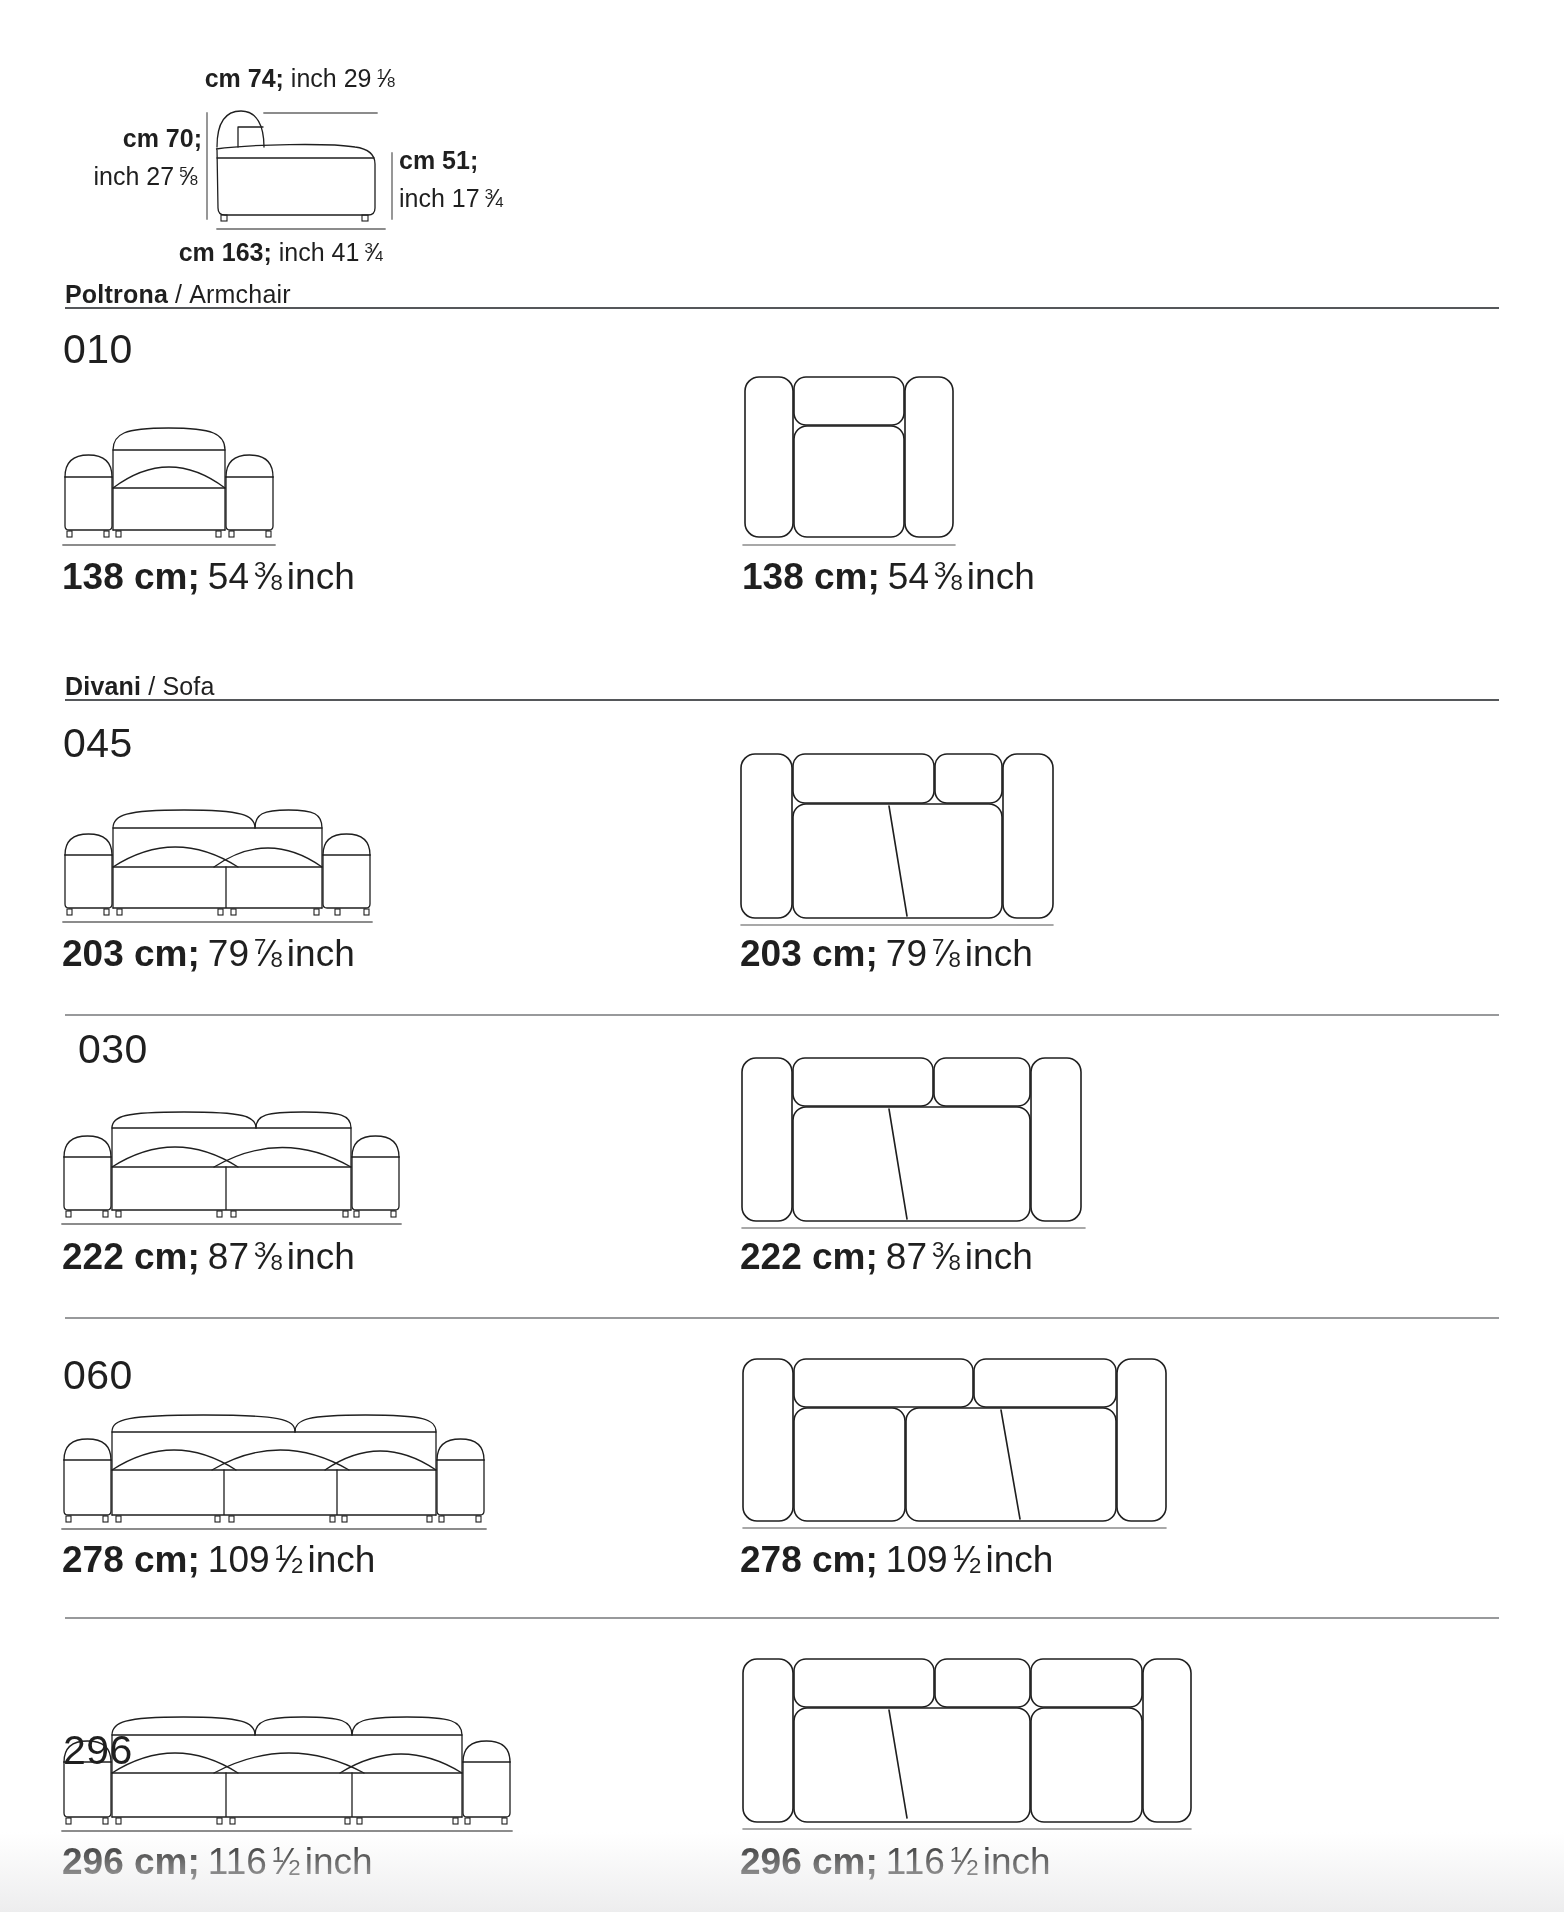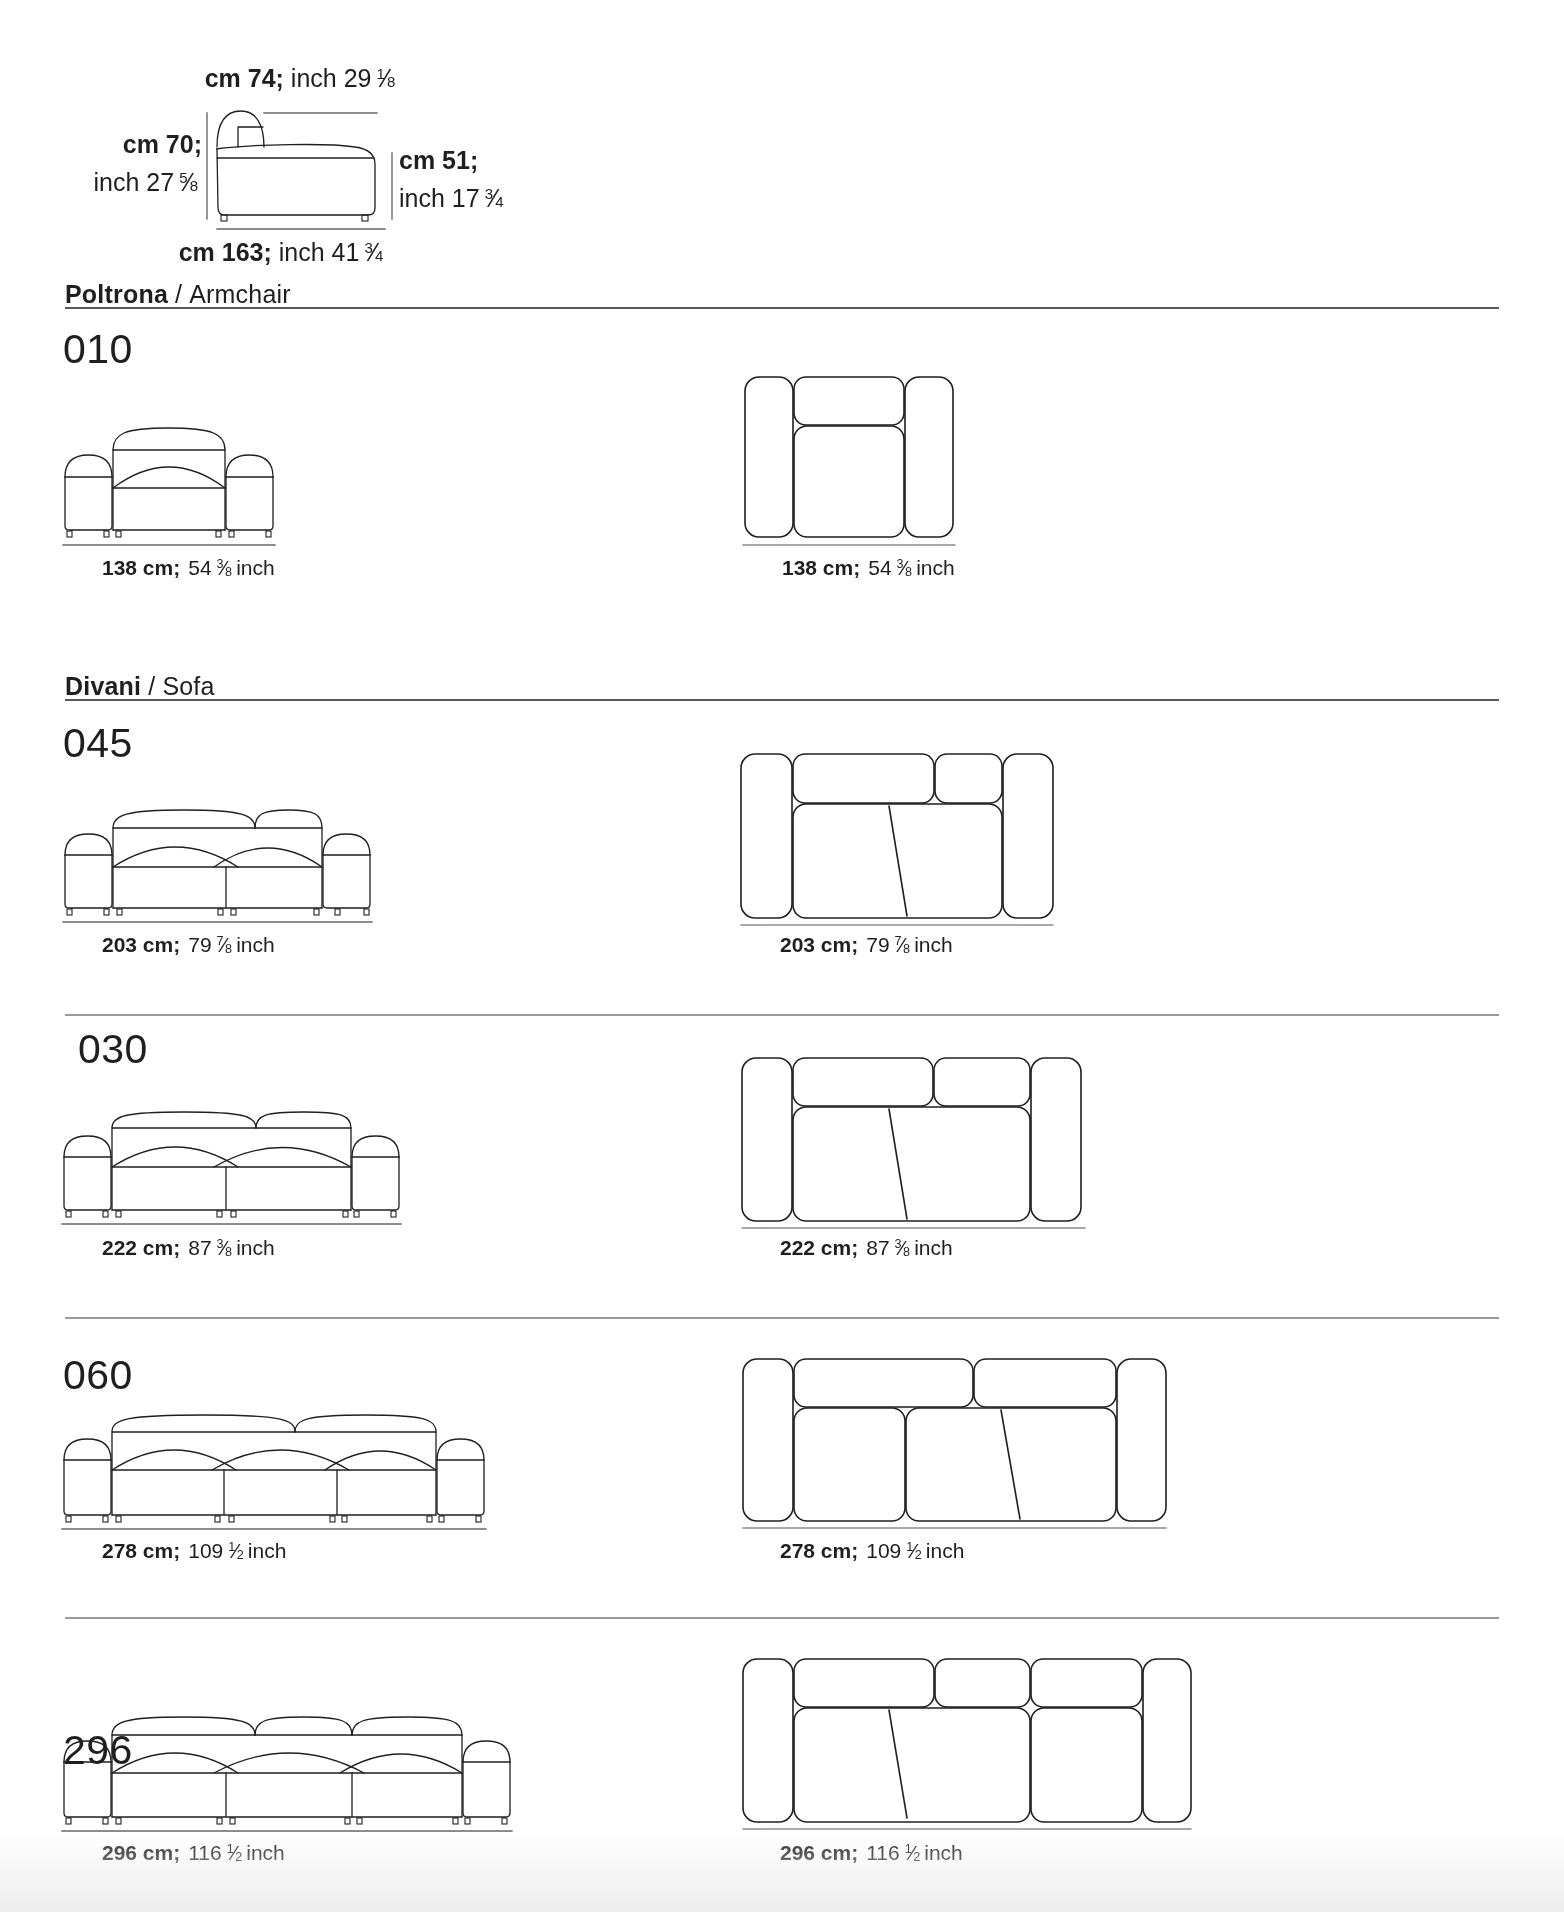--- a/index.html
+++ b/index.html
@@ -13,21 +13,21 @@
 
   
   .rule{position:absolute;left:65px;width:1434px;border-top:2px solid var(--rulec);}
   .divider{position:absolute;left:65px;width:1434px;border-top:2px solid var(--dividerc);}
 
   
   .heading{position:absolute;font-size:25px;letter-spacing:.2px;white-space:nowrap;}
   .heading .primary{font-weight:bold;}
   .heading .sep{margin:0 7px;color:var(--ink);}
   .model-code{position:absolute;font-size:41px;letter-spacing:.5px;}
-  .caption{position:absolute;font-size:21px;white-space:nowrap;margin-left:40px;}
+  .caption{position:absolute;font-size:37px;white-space:nowrap;}
   .caption .cm{font-weight:bold;margin-right:8px;}
   .dim-label{position:absolute;font-size:25px;line-height:33px;white-space:nowrap;}
   .dim-label .cm{font-weight:bold;}
   .ta-c{text-align:center;} .ta-r{text-align:right;}
 
   
   .frac{display:inline-block;margin:0 4px 0 5px;}
   .fr-n{font-size:.6em;vertical-align:.52em;}
   .fr-s{margin:0 -1px;}
   .fr-d{font-size:.6em;vertical-align:-.04em;}
@@ -56,21 +56,21 @@
     <line class="dim" x1="207" y1="113" x2="207" y2="219"></line>
     <line class="dim" x1="392" y1="153" x2="392" y2="219"></line>
     <line class="dim" x1="217" y1="229" x2="385" y2="229"></line>
   </svg>
 
   <div class="dim-label ta-c" style="left:202px;top:57px;width:200px">
     <span class="cm">cm 74;</span>
     <span>inch 29</span><span class="frac"><span class="fr-n">1</span><span class="fr-s">⁄</span><span class="fr-d">8</span></span>
   </div>
 
-  <div class="dim-label ta-r" style="left:50px;top:128px;width:152px">
+  <div class="dim-label ta-r" style="left:50px;top:122px;width:152px">
     <div><span class="cm">cm 70;</span></div>
     <div><span>inch 27</span><span class="frac"><span class="fr-n">5</span><span class="fr-s">⁄</span><span class="fr-d">8</span></span></div>
   </div>
 
   <div class="dim-label" style="left:399px;top:144px;width:160px">
     <div><span class="cm">cm 51;</span></div>
     <div><span>inch 17</span><span class="frac"><span class="fr-n">3</span><span class="fr-s">⁄</span><span class="fr-d">4</span></span></div>
   </div>
 
   <div class="dim-label ta-c" style="left:168px;top:231px;width:230px">

